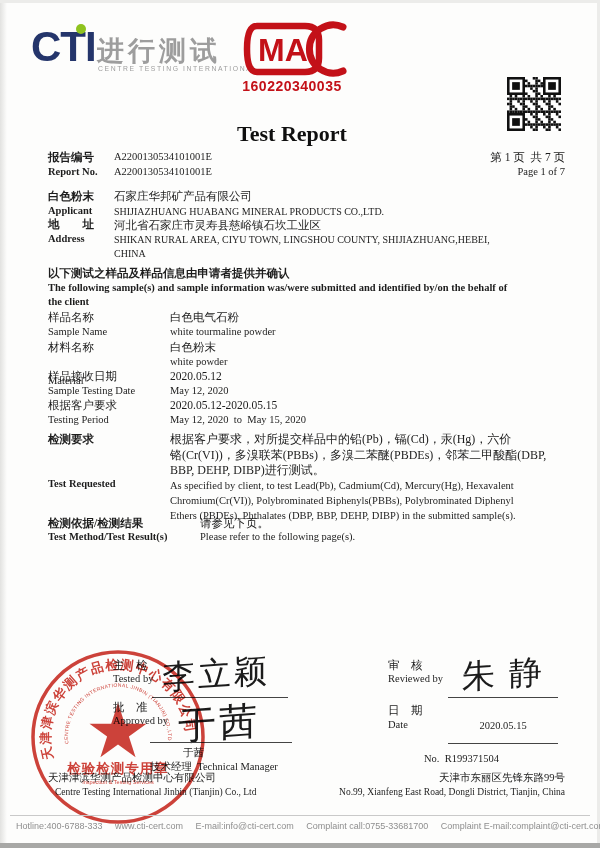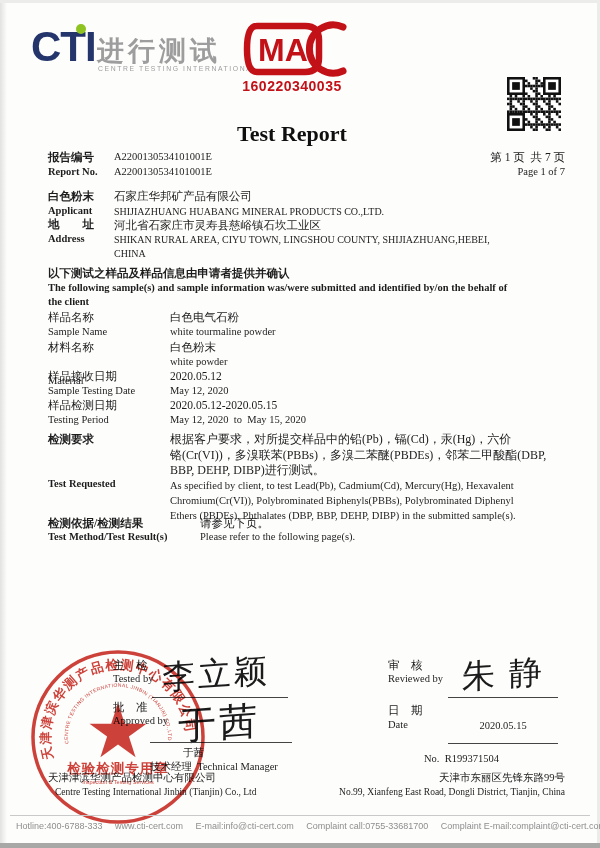--- a/index.html
+++ b/index.html
@@ -252,21 +252,21 @@
   <div class="abs f105" style="left:48px;top:326px;">Sample Name</div>
   <div class="abs f105" style="left:170px;top:326px;">white tourmaline powder</div>
   <div class="abs f115" style="left:48px;top:340px;">材料名称</div>
   <div class="abs f115" style="left:170px;top:340px;">白色粉末</div>
   <div class="abs f105" style="left:48px;top:356px;margin-top:19px;">Material</div>
   <div class="abs f105" style="left:170px;top:356px;">white powder</div>
   <div class="abs f115" style="left:48px;top:369px;">样品接收日期</div>
   <div class="abs f115" style="left:170px;top:370px;">2020.05.12</div>
   <div class="abs f105" style="left:48px;top:385px;">Sample Testing Date</div>
   <div class="abs f105" style="left:170px;top:385px;">May 12, 2020</div>
-  <div class="abs f115" style="left:48px;top:398px;">样品检测日期</div>
+  <div class="abs f115" style="left:48px;top:398px;">根据客户要求</div>
   <div class="abs f115" style="left:170px;top:399px;">2020.05.12-2020.05.15</div>
   <div class="abs f105" style="left:48px;top:414px;">Testing Period</div>
   <div class="abs f105" style="left:170px;top:414px;">May 12, 2020  to  May 15, 2020</div>
 
   <div class="abs b f115" style="left:48px;top:432px;">检测要求</div>
   <div class="abs f11 para" style="left:170px;top:432px;width:410px;">根据客户要求，对所提交样品中的铅(Pb)，镉(Cd)，汞(Hg)，六价
 铬(Cr(VI))，多溴联苯(PBBs)，多溴二苯醚(PBDEs)，邻苯二甲酸酯(DBP,
 BBP, DEHP, DIBP)进行测试。</div>
   <div class="abs b f105" style="left:48px;top:478px;">Test Requested</div>
   <div class="abs f105 para" style="left:170px;top:478px;width:420px;line-height:15px;">As specified by client, to test Lead(Pb), Cadmium(Cd), Mercury(Hg), Hexavalent

